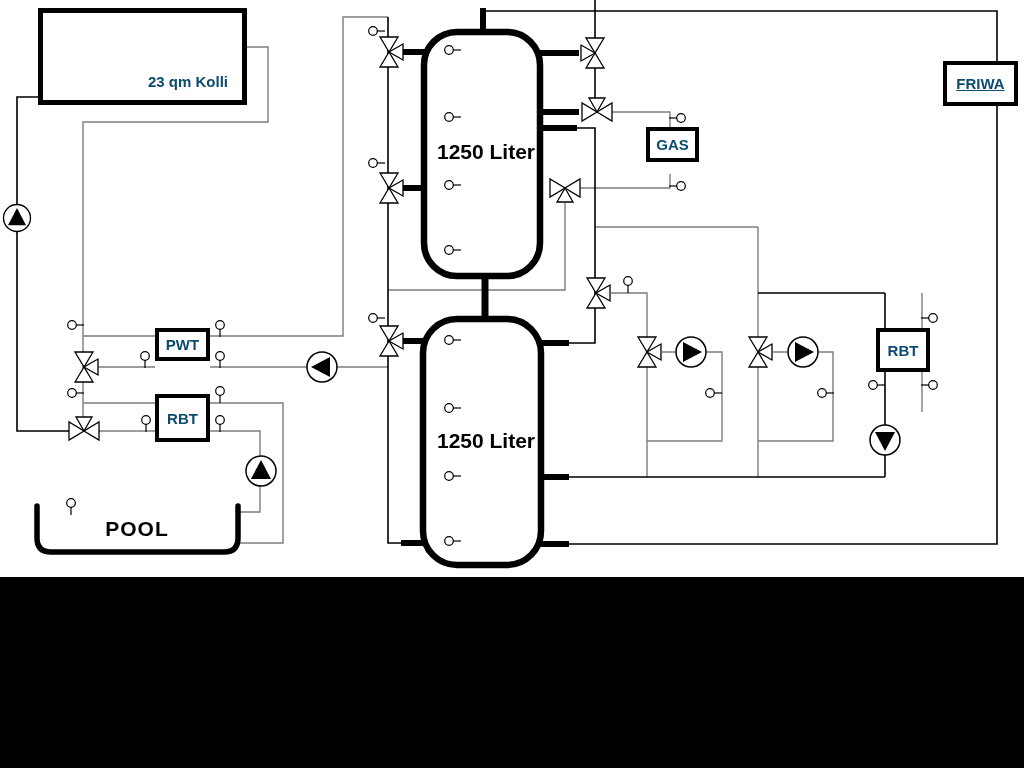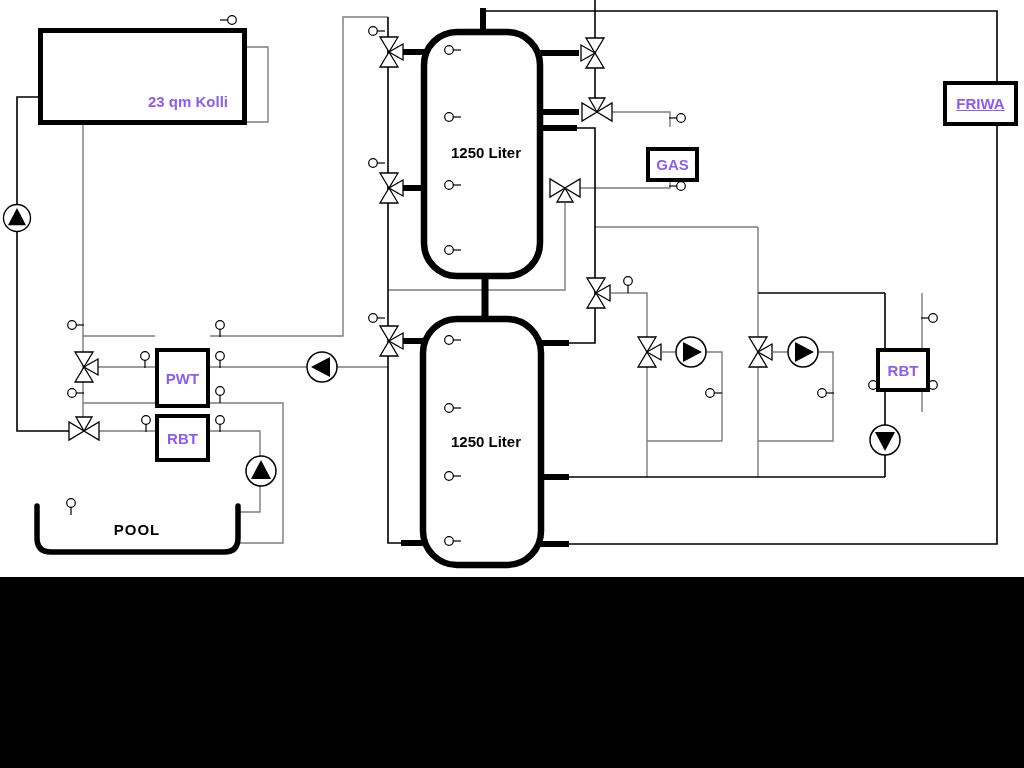--- a/index.html
+++ b/index.html
@@ -1,27 +1,27 @@
 <!DOCTYPE html>
 <html><head>
 <meta charset="utf-8">
 <style>
   html,body{margin:0;padding:0;background:#000;}
   #stage{position:relative;width:1024px;height:768px;background:#ffffff;overflow:hidden;
          font-family:"Liberation Sans",sans-serif;}
   svg{position:absolute;left:0;top:0;}
   .box{position:absolute;box-sizing:border-box;background:#fff;border:4px solid #000;
        display:flex;align-items:center;justify-content:center;
-       font-size:15px;font-weight:700;color:#8b5cf6;margin-top:20px;}
-  .floatlabel{position:absolute;transform:translate(-50%,-50%);font-size:15px;font-weight:700;color:#000;white-space:nowrap;}
+       font-size:15px;font-weight:700;color:#0c4a6e;}
+  .floatlabel{position:absolute;transform:translate(-50%,-50%);font-size:21px;font-weight:700;color:#000;white-space:nowrap;}
   #collector-box{left:38px;top:8px;width:209px;height:97px;border-width:5px;
                  align-items:flex-end;justify-content:flex-end;padding:0 14px 10px 0;}
   #gas-box{left:646px;top:127px;width:53px;height:35px;}
   #friwa-box{left:943px;top:61px;width:75px;height:45px;text-decoration:underline;}
-  #pwt-box{left:155px;top:328px;width:55px;height:60px;}
+  #pwt-box{left:155px;top:328px;width:55px;height:33px;}
   #rbt-left-box{left:155px;top:394px;width:55px;height:48px;}
   #rbt-right-box{left:876px;top:328px;width:54px;height:44px;}
   #tank1-label{left:486px;top:152px;}
   #tank2-label{left:486px;top:441px;}
   #pool-label{left:137px;top:529px;letter-spacing:1px;}
   #letterbox{position:absolute;left:0;top:577px;width:1024px;height:191px;background:#000;}
 </style>
 </head>
 <body>
 

